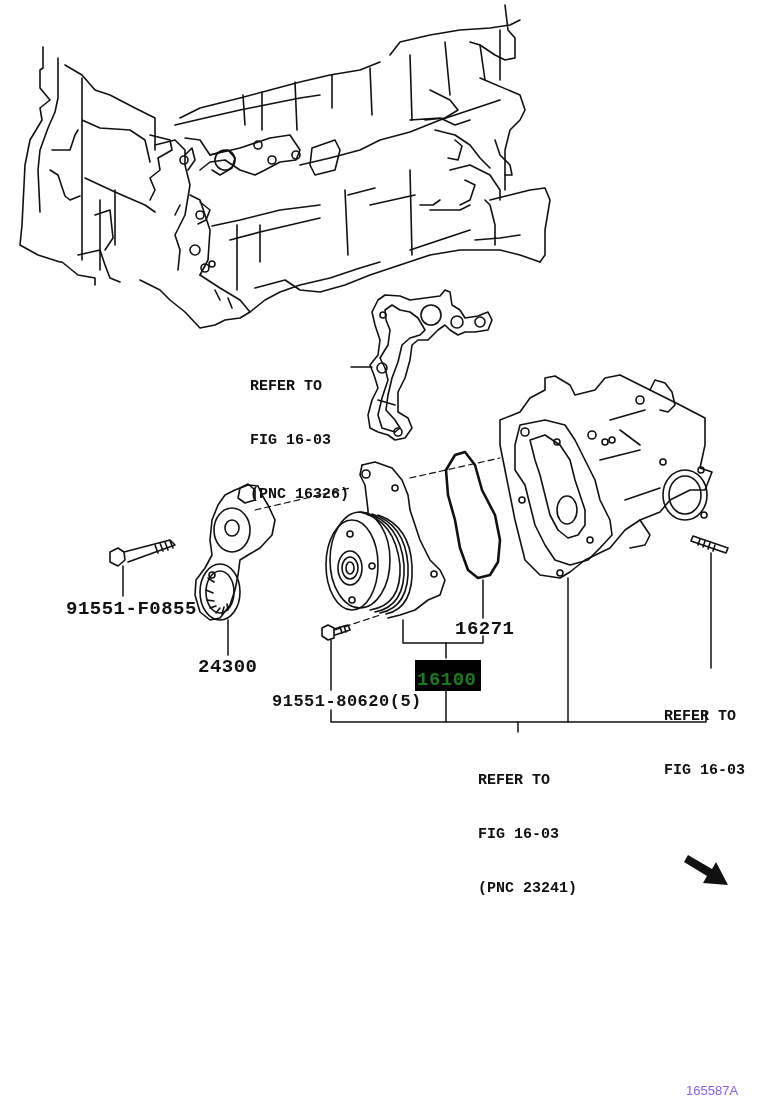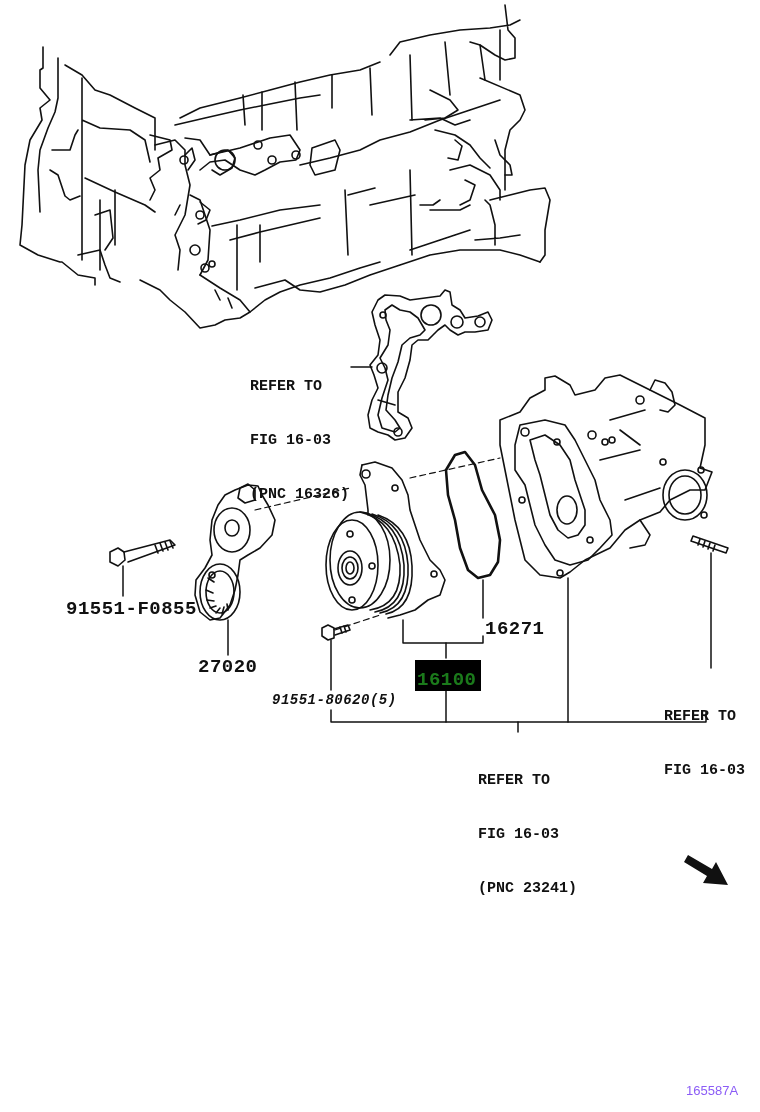--- a/index.html
+++ b/index.html
@@ -197,24 +197,24 @@
     <path fill="#111" stroke="none" d="M684 862 L688 855 L712 869 L716 862 L728 885 L703 883 L707 876 Z"></path>
   </svg>
 
   <div class="lbl ref" style="left:250px; top:342px;">
     <div>REFER TO</div>
     <div>FIG 16-03</div>
     <div class="paren">(PNC 16326)</div>
   </div>
 
   <div class="lbl pn" style="left:66px; top:600px;">91551-F0855</div>
-  <div class="lbl pn" style="left:198px; top:658px;">27020</div>
-  <div class="lbl pn" style="left:455px; top:620px;margin-left:30px;">16271</div>
+  <div class="lbl pn" style="left:198px; top:658px;">24300</div>
+  <div class="lbl pn" style="left:455px; top:620px;">16271</div>
   <div class="lbl pn hl" style="left:415px; top:660px;">16100</div>
-  <div class="lbl pn" style="left:272px; top:693px; font-size:14px;font-style:italic;">91551-80620(5)</div>
+  <div class="lbl pn" style="left:272px; top:693px; font-size:17px;">91551-80620(5)</div>
 
   <div class="lbl ref" style="left:478px; top:736px;">
     <div>REFER TO</div>
     <div>FIG 16-03</div>
     <div class="paren">(PNC 23241)</div>
   </div>
 
   <div class="lbl ref" style="left:664px; top:672px;">
     <div>REFER TO</div>
     <div>FIG 16-03</div>

